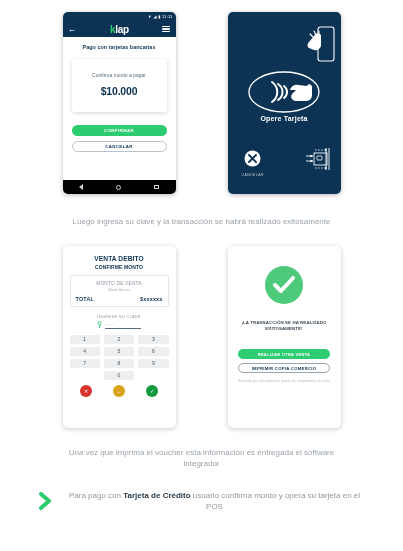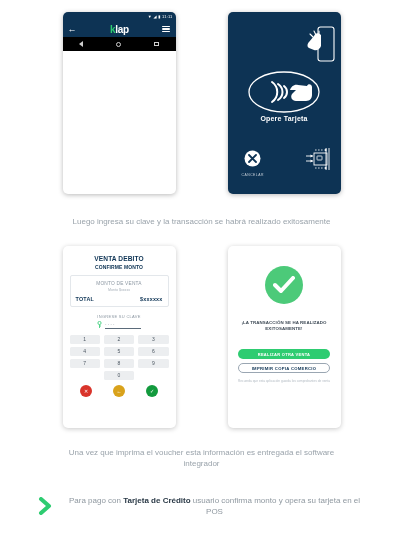--- a/index.html
+++ b/index.html
@@ -172,20 +172,29 @@
       </div>
       <div class="appbar">
         <span class="backarrow">←</span>
         <span class="logo"><span class="k">k</span><span class="lap">lap</span></span>
         <span class="hamb">
             <i></i>
             <i></i>
             <i></i>
           </span>
       </div>
+      <div class="app-body">
+        <div class="app-title">Pago con tarjetas bancarias</div>
+        <div class="amount-card">
+          <div class="amount-label">Confirma monto a pagar</div>
+          <div class="amount-value">$10.000</div>
+        </div>
+        <button class="btn-primary">CONFIRMAR</button>
+        <button class="btn-outline">CANCELAR</button>
+      </div>
       <div class="navbar">
         <span class="nav-tri"></span>
         <span class="nav-cir"></span>
         <span class="nav-sq"></span>
       </div>
     </div>
 
     <div class="terminal">
       <span class="hand-card">
         <svg width="34" height="38" viewBox="0 0 34 38">
@@ -281,20 +290,20 @@
       </div>
       <div class="succ-msg">¡LA TRANSACCIÓN SE HA REALIZADO EXITOSAMENTE!</div>
       <button class="succ-btn-primary">REALIZAR OTRA VENTA</button>
       <button class="succ-btn-outline">IMPRIMIR COPIA COMERCIO</button>
       <div class="succ-note">Recuerda que esta aplicación guarda los comprobantes de venta</div>
     </div>
   </div>
 
   <div class="caption" style="margin-top:19px;text-align:center;">Una vez que imprima el voucher esta información es entregada el software integrador</div>
 
-  <div class="callout" style="margin-top:25px;">
+  <div class="callout" style="margin-top:20px;">
     <svg width="16" height="18" viewBox="0 0 16 18" style="flex:0 0 auto;">
       <path d="M3 2 L11 9 L3 16" fill="none" stroke="#2ecc71" stroke-width="4" stroke-linecap="round" stroke-linejoin="round"></path>
     </svg>
     <div class="callout-text"><span>Para pago con </span><b>Tarjeta de Crédito</b><span> usuario confirma monto y opera su tarjeta en el POS</span></div>
   </div>
 
 </div>
 
 </body></html>

